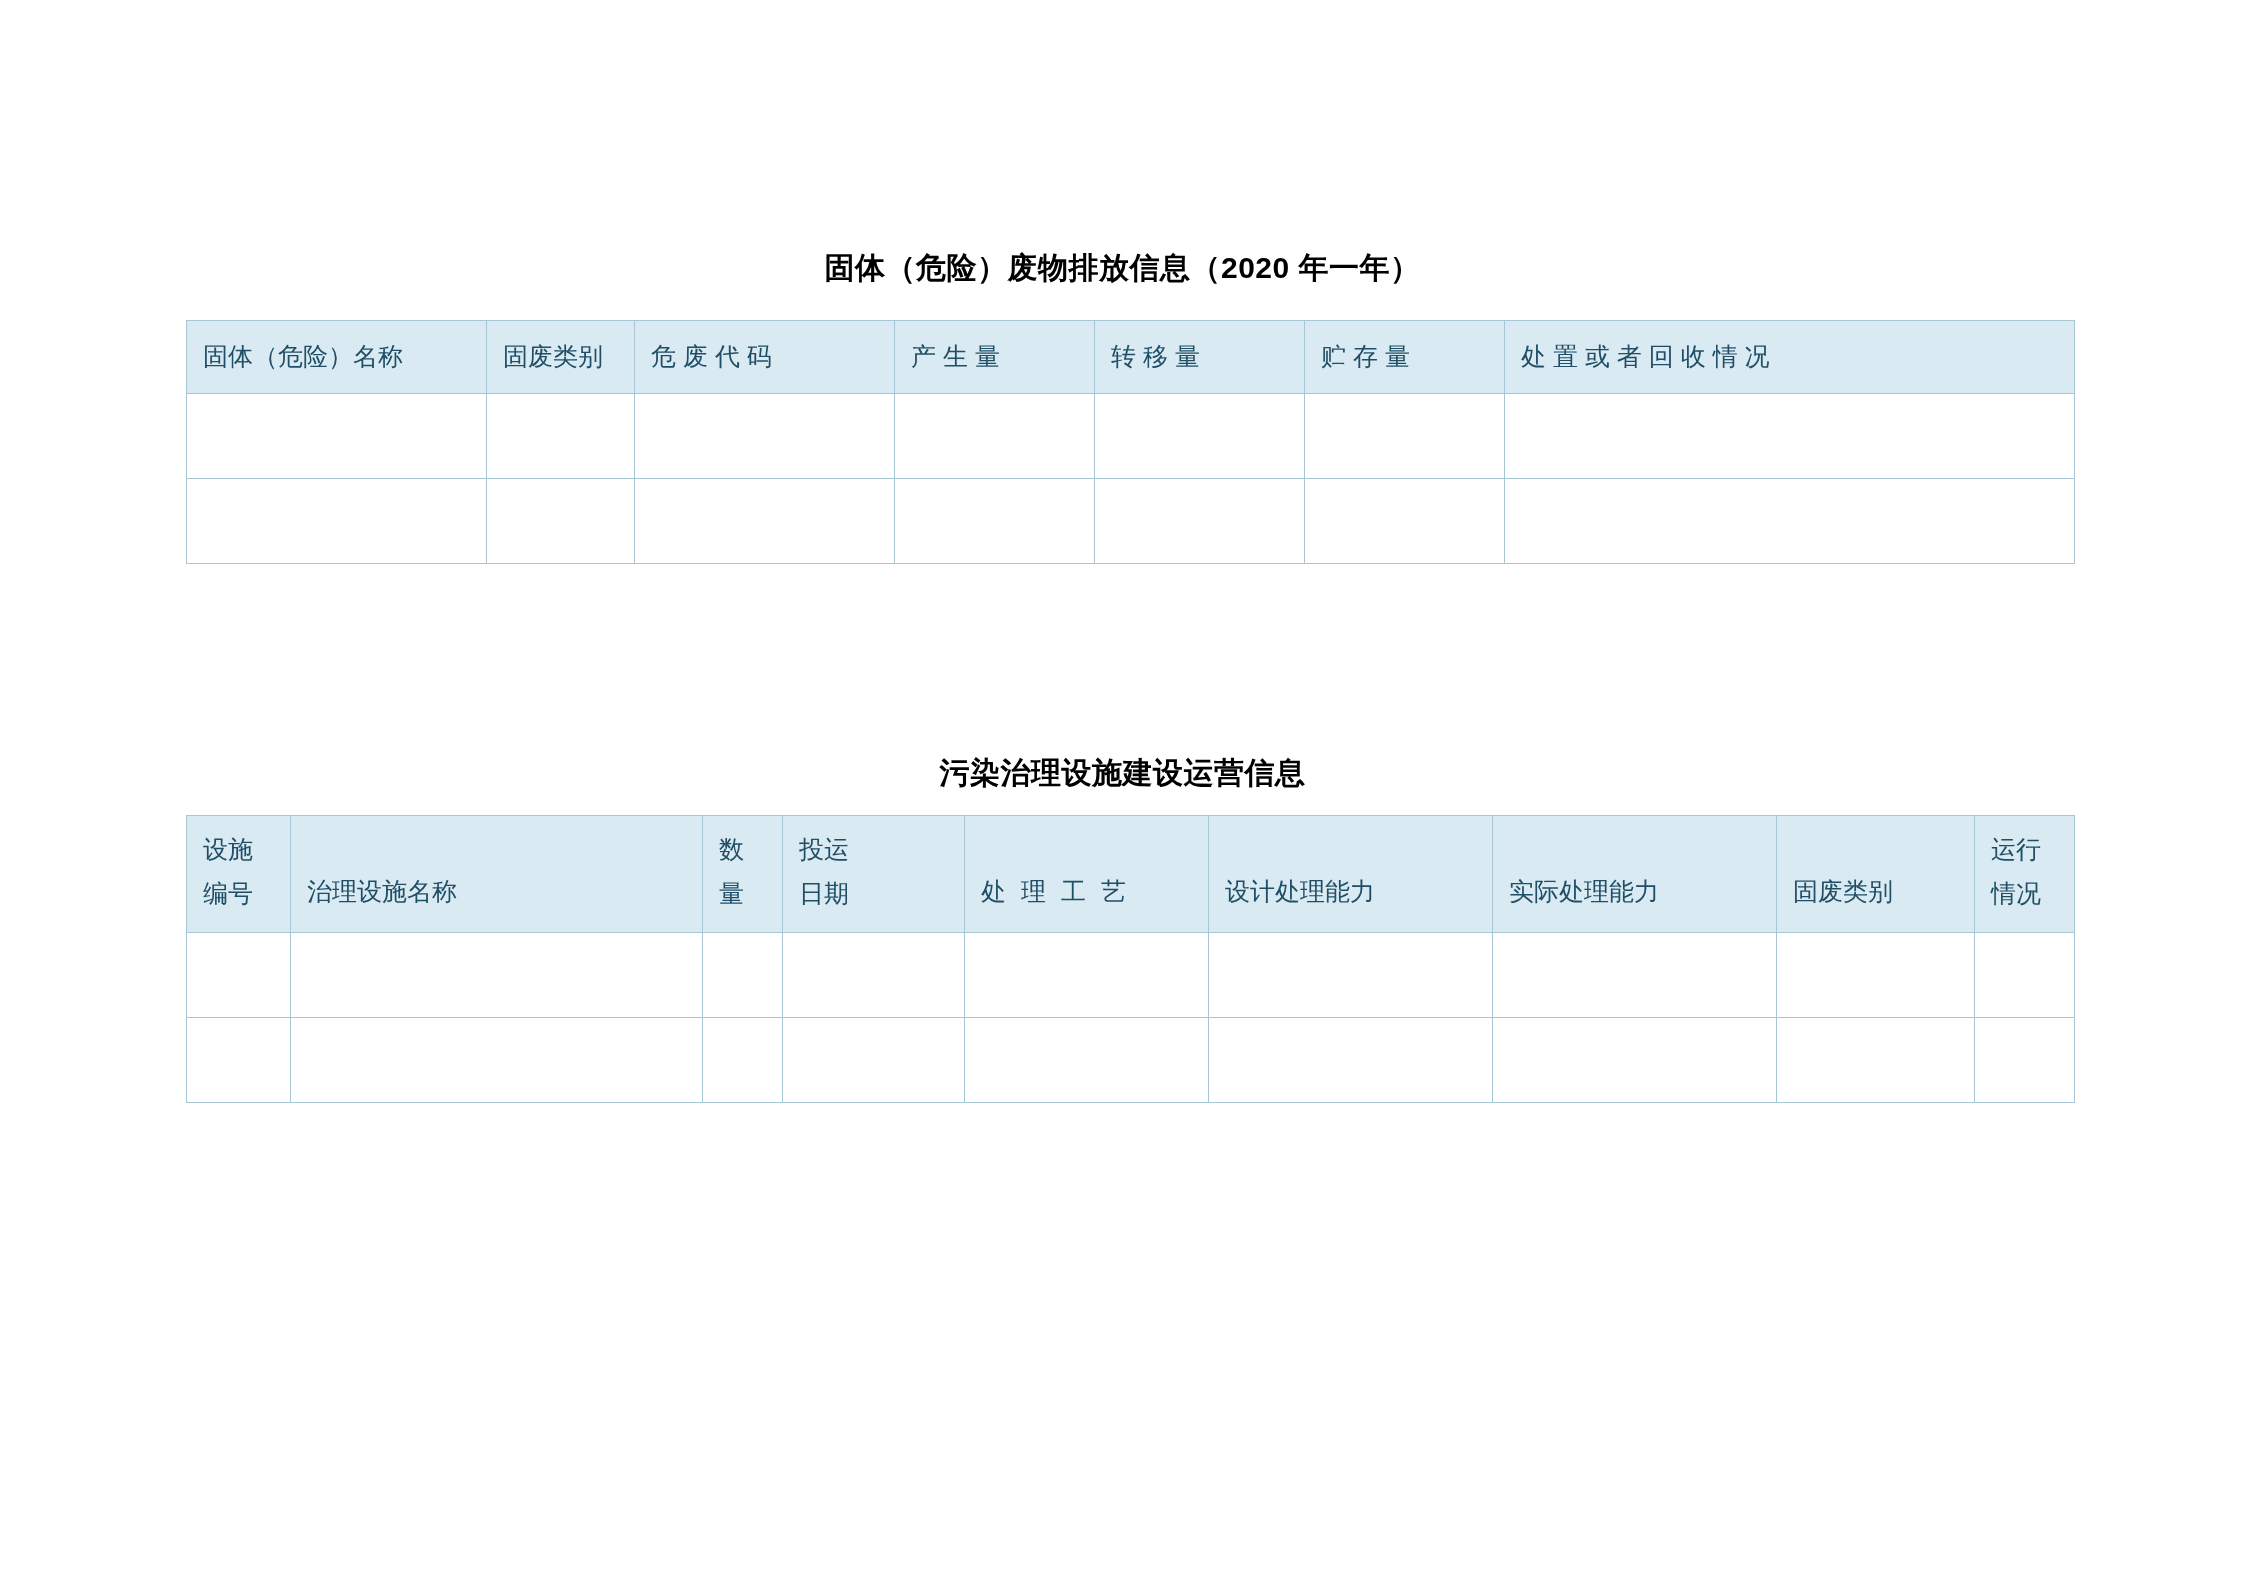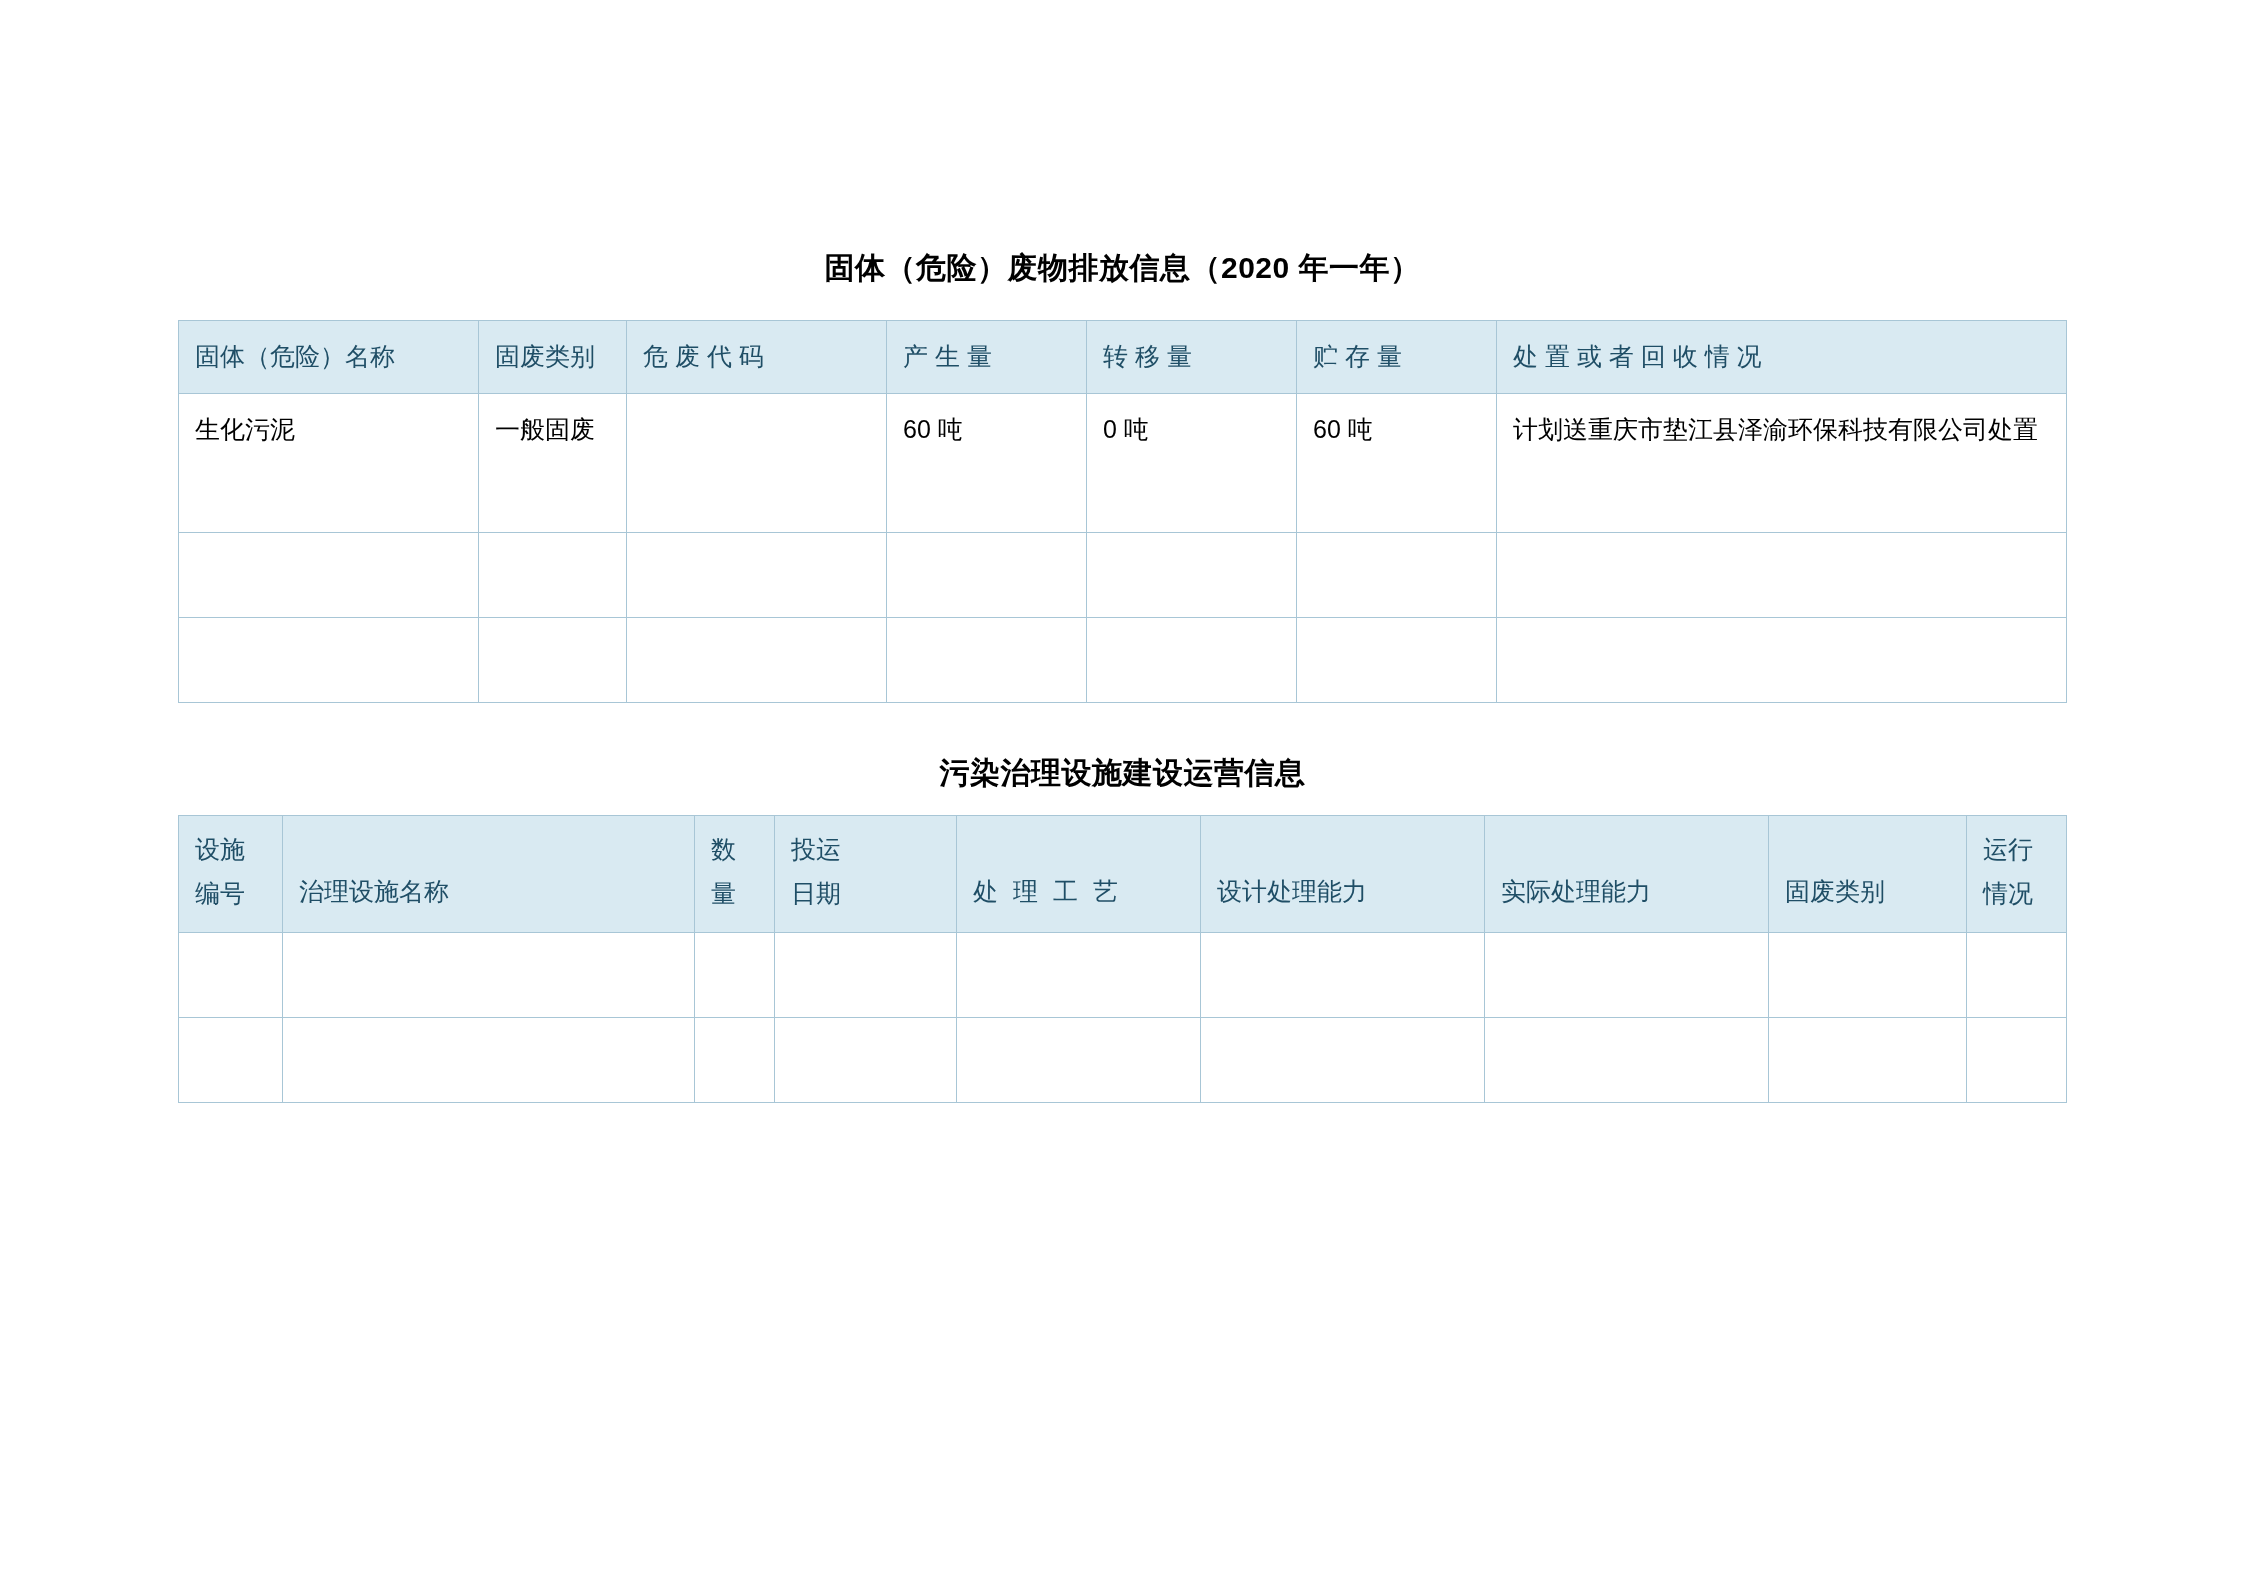--- a/index.html
+++ b/index.html
@@ -36,20 +36,21 @@
   .title-1 {
     top: 248px;
   }
   .title-2 {
     top: 753px;
   }
   table {
     border-collapse: collapse;
     table-layout: fixed;
     font-size: 25px;
+    margin-left: 8px;
   }
   .tbl-wrap-1 {
     position: absolute;
     top: 320px;
     left: 178px;
     width: 1888px;
   }
   .tbl-wrap-2 {
     position: absolute;
     top: 815px;
@@ -118,29 +119,20 @@
           <th>固体（危险）名称</th>
           <th>固废类别</th>
           <th>危 废 代 码</th>
           <th>产 生 量</th>
           <th>转 移 量</th>
           <th>贮 存 量</th>
           <th>处 置 或 者 回 收 情 况</th>
         </tr>
       </thead>
       <tbody>
-        <tr class="row-tall">
-          <td class="cell-body">生化污泥</td>
-          <td class="cell-body">一般固废</td>
-          <td class="cell-body"></td>
-          <td class="cell-body">60 吨</td>
-          <td class="cell-body">0 吨</td>
-          <td class="cell-body">60 吨</td>
-          <td class="cell-body">计划送重庆市垫江县泽渝环保科技有限公司处置</td>
-        </tr>
         <tr class="row-empty">
           <td class="cell-body"></td>
           <td class="cell-body"></td>
           <td class="cell-body"></td>
           <td class="cell-body"></td>
           <td class="cell-body"></td>
           <td class="cell-body"></td>
           <td class="cell-body"></td>
         </tr>
         <tr class="row-empty">

